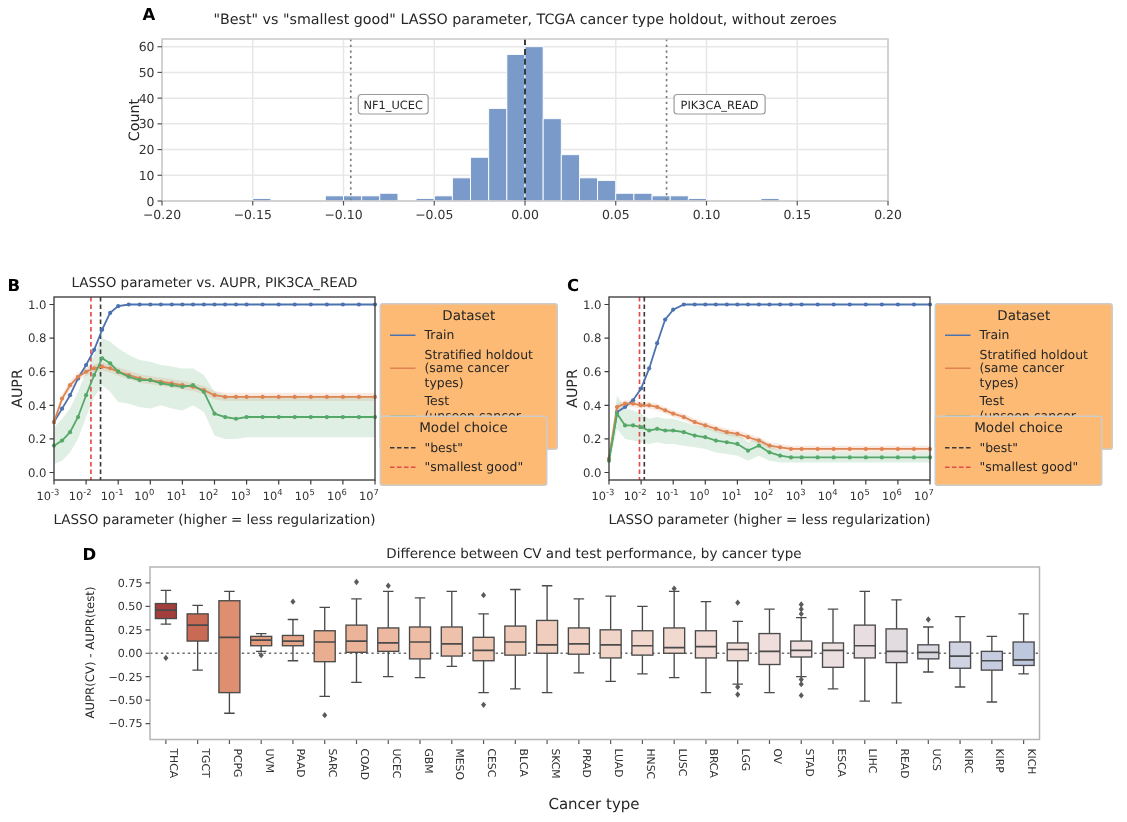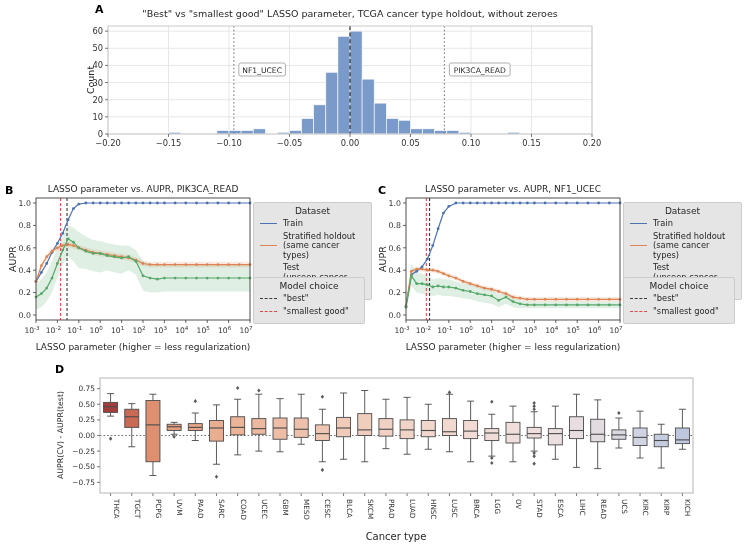--- a/index.html
+++ b/index.html
@@ -4,21 +4,21 @@
 <style>
   html,body{margin:0;padding:0;background:#ffffff;}
   body{width:751px;height:548px;position:relative;font-family:"DejaVu Sans","Liberation Sans",sans-serif;color:#262626;overflow:hidden;}
   .panel{position:absolute;}
   .plabel{position:absolute;font-weight:bold;font-size:11px;color:#000;}
   .ctitle{position:absolute;font-size:9.5px;white-space:nowrap;transform:translateX(-50%);color:#262626;}
   .xlab{position:absolute;font-size:9.5px;white-space:nowrap;transform:translateX(-50%);color:#262626;}
   .ylab{position:absolute;font-size:9.5px;white-space:nowrap;transform:translate(-50%,-50%) rotate(-90deg);color:#262626;}
   .ylab.small{font-size:7.8px;}
   svg{position:absolute;left:0;top:0;}
-  .legend{position:absolute;background:#e5e5e5;border:1px solid #cccccc;border-radius:2px;padding:3px 6px 4px 6px;box-sizing:border-box;}
+  .legend{position:absolute;background:#fdba74;border:1px solid #cccccc;border-radius:2px;padding:3px 6px 4px 6px;box-sizing:border-box;}
   .legend .ltitle{font-size:9px;text-align:center;margin-bottom:2px;}
   .lrow{display:flex;align-items:center;margin:3px 0;}
   .lswatch{width:17px;height:0;border-top:1.8px solid #000;flex:0 0 17px;margin-right:6px;}
   .lswatch.dashed{border-top-style:dashed;}
   .ltext{font-size:8.3px;line-height:1.15;}
 </style>
 </head>
 <body>
 
 <div class="panel" style="left:0;top:0;width:751px;height:176px;">
@@ -268,21 +268,20 @@
     </div>
     <div class="lrow">
       <div class="lswatch dashed" style="border-top-color: rgb(226, 74, 74);"></div>
       <div class="ltext">"smallest good"</div>
     </div>
   </div>
 </div>
 
 <div class="panel" style="left:370px;top:178px;width:381px;height:185px;">
   <div class="plabel" style="left:8px;top:6px;">C</div>
-  <div class="ctitle" style="left:143px;top:6px;font-size:9px;">LASSO parameter vs. AUPR, NF1_UCEC</div>
   <svg id="svgC" width="381" height="185">
       <path d="M36.0,125.8 L41.4,91.1 L46.7,88.8 L52.0,88.8 L57.4,90.0 L62.8,90.0 L68.1,91.1 L73.4,93.3 L78.8,95.6 L85.9,97.8 L93.1,101.2 L100.2,103.4 L107.3,105.6 L114.5,107.9 L121.6,109.0 L128.7,111.2 L135.9,113.5 L143.0,116.8 L150.1,118.0 L157.3,119.1 L164.4,119.1 L175.1,119.1 L185.8,119.1 L196.5,119.1 L207.2,119.1 L217.9,119.1 L228.6,119.1 L239.3,119.1 L250.0,119.1 L250.0,123.6 L239.3,123.6 L228.6,123.6 L217.9,123.6 L207.2,123.6 L196.5,123.6 L185.8,123.6 L175.1,123.6 L164.4,123.6 L157.3,123.6 L150.1,122.4 L143.0,121.3 L135.9,118.0 L128.7,115.7 L121.6,113.5 L114.5,112.4 L107.3,110.1 L100.2,107.9 L93.1,105.6 L85.9,102.3 L78.8,100.0 L73.4,97.8 L68.1,95.6 L62.8,94.4 L57.4,94.4 L52.0,93.3 L46.7,93.3 L41.4,95.6 L36.0,130.3 Z" fill="#dd8452" fill-opacity="0.18" stroke="none"></path>
       <path d="M36.0,123.6 L41.4,85.5 L46.7,94.4 L52.0,95.6 L57.4,97.8 L62.8,101.2 L68.1,100.0 L73.4,101.2 L78.8,101.2 L85.9,103.4 L93.1,105.6 L100.2,106.8 L107.3,109.0 L114.5,110.1 L121.6,111.2 L128.7,116.8 L135.9,113.5 L143.0,119.1 L150.1,122.4 L157.3,123.6 L164.4,123.6 L175.1,123.6 L185.8,123.6 L196.5,123.6 L207.2,123.6 L217.9,123.6 L228.6,123.6 L239.3,123.6 L250.0,123.6 L250.0,130.3 L239.3,130.3 L228.6,130.3 L217.9,130.3 L207.2,130.3 L196.5,130.3 L185.8,130.3 L175.1,130.3 L164.4,130.3 L157.3,130.3 L150.1,130.3 L143.0,129.2 L135.9,125.8 L128.7,129.2 L121.6,125.8 L114.5,124.7 L107.3,123.6 L100.2,121.3 L93.1,120.2 L85.9,119.1 L78.8,118.0 L73.4,118.0 L68.1,116.8 L62.8,118.0 L57.4,116.8 L52.0,115.7 L46.7,114.6 L41.4,107.9 L36.0,132.5 Z" fill="#55a868" fill-opacity="0.18" stroke="none"></path>
       <line x1="59.540000000000006" x2="59.540000000000006" y1="20" y2="142" stroke="#3a3a3a" stroke-width="1.1" stroke-dasharray="3,2"></line>
       <line x1="56.33" x2="56.33" y1="20" y2="142" stroke="#e24a4a" stroke-width="1.1" stroke-dasharray="3,2"></line>
       <polyline points="36.0,128.0 41.4,96.7 46.7,93.3 52.0,88.8 57.4,81.0 62.8,67.6 68.1,50.8 73.4,35.1 78.8,28.4 85.9,25.0 93.1,25.0 100.2,25.0 107.3,25.0 114.5,25.0 121.6,25.0 128.7,25.0 135.9,25.0 143.0,25.0 150.1,25.0 157.3,25.0 164.4,25.0 175.1,25.0 185.8,25.0 196.5,25.0 207.2,25.0 217.9,25.0 228.6,25.0 239.3,25.0 250.0,25.0" fill="none" stroke="#4c72b0" stroke-width="1.2"></polyline>
       <circle cx="36" cy="128.04" r="1.4" fill="#4c72b0"></circle>
       <circle cx="41.35" cy="96.68" r="1.4" fill="#4c72b0"></circle>
       <circle cx="46.7" cy="93.32" r="1.4" fill="#4c72b0"></circle>
       <circle cx="52.05" cy="88.84" r="1.4" fill="#4c72b0"></circle>
@@ -434,20 +433,21 @@
     </div>
     <div class="lrow">
       <div class="lswatch dashed" style="border-top-color: rgb(226, 74, 74);"></div>
       <div class="ltext">"smallest good"</div>
     </div>
   </div>
 </div>
 
 <div class="panel" style="left:0;top:358px;width:751px;height:190px;">
   <div class="plabel" style="left:55px;top:5px;">D</div>
+  <div class="ctitle" style="left:396px;top:7px;font-size:9px;">Difference between CV and test performance, by cancer type</div>
   <svg id="svgD" width="751" height="190">
       <line x1="100" x2="693" y1="77.5" y2="77.5" stroke="#6e6e6e" stroke-width="1" stroke-dasharray="1.6,2"></line>
       <line x1="110.58928571428571" x2="110.58928571428571" y1="58.125" y2="54.375" stroke="#4a4a4a" stroke-width="0.9"></line>
       <line x1="110.58928571428571" x2="110.58928571428571" y1="44.375" y2="35.625" stroke="#4a4a4a" stroke-width="0.9"></line>
       <line x1="107.08928571428571" x2="114.08928571428571" y1="58.125" y2="58.125" stroke="#4a4a4a" stroke-width="0.9"></line>
       <line x1="107.08928571428571" x2="114.08928571428571" y1="35.625" y2="35.625" stroke="#4a4a4a" stroke-width="0.9"></line>
       <rect x="103.58928571428571" y="44.375" width="14" height="10" fill="#a33e3c" stroke="#4a4a4a" stroke-width="0.9"></rect>
       <line x1="103.58928571428571" x2="117.58928571428571" y1="48.75" y2="48.75" stroke="#4a4a4a" stroke-width="1.1"></line>
       <path d="M110.58928571428571,78.525 L112.28928571428571,80.625 L110.58928571428571,82.725 L108.8892857142857,80.625 Z" fill="#5a5a5a"></path>
       <line x1="110.58928571428571" x2="110.58928571428571" y1="135" y2="138" stroke="#555" stroke-width="0.8"></line>

